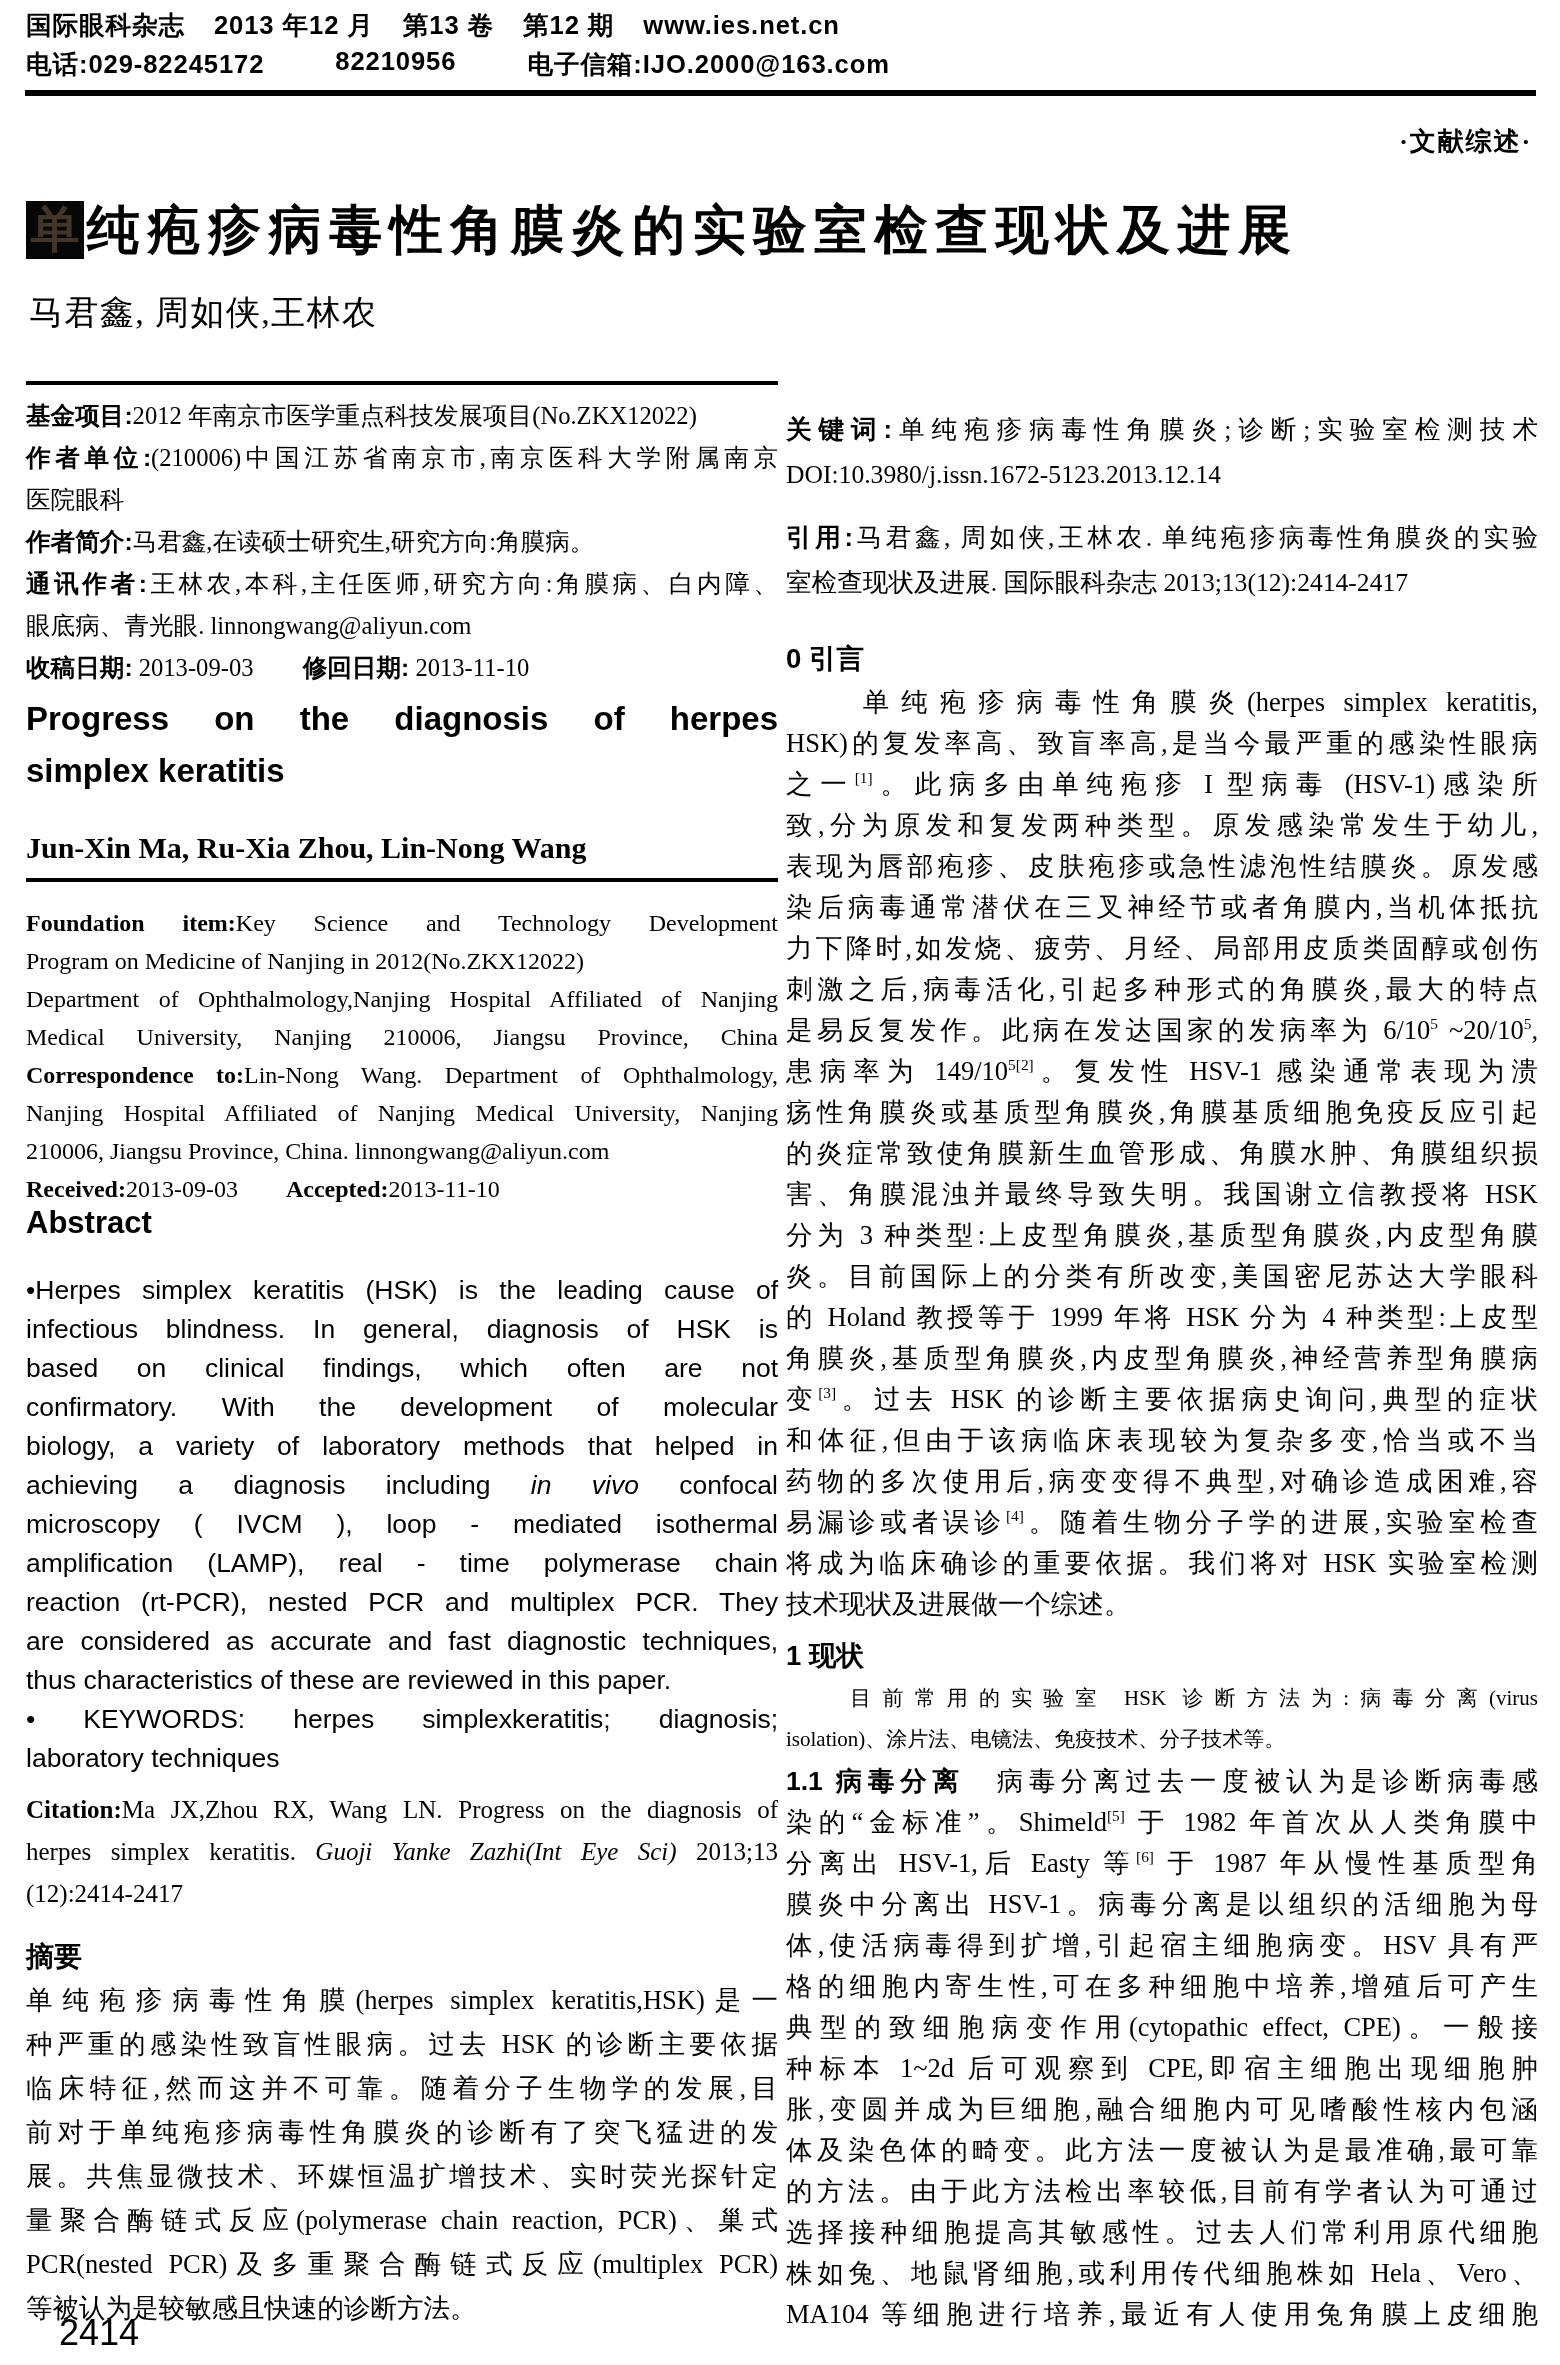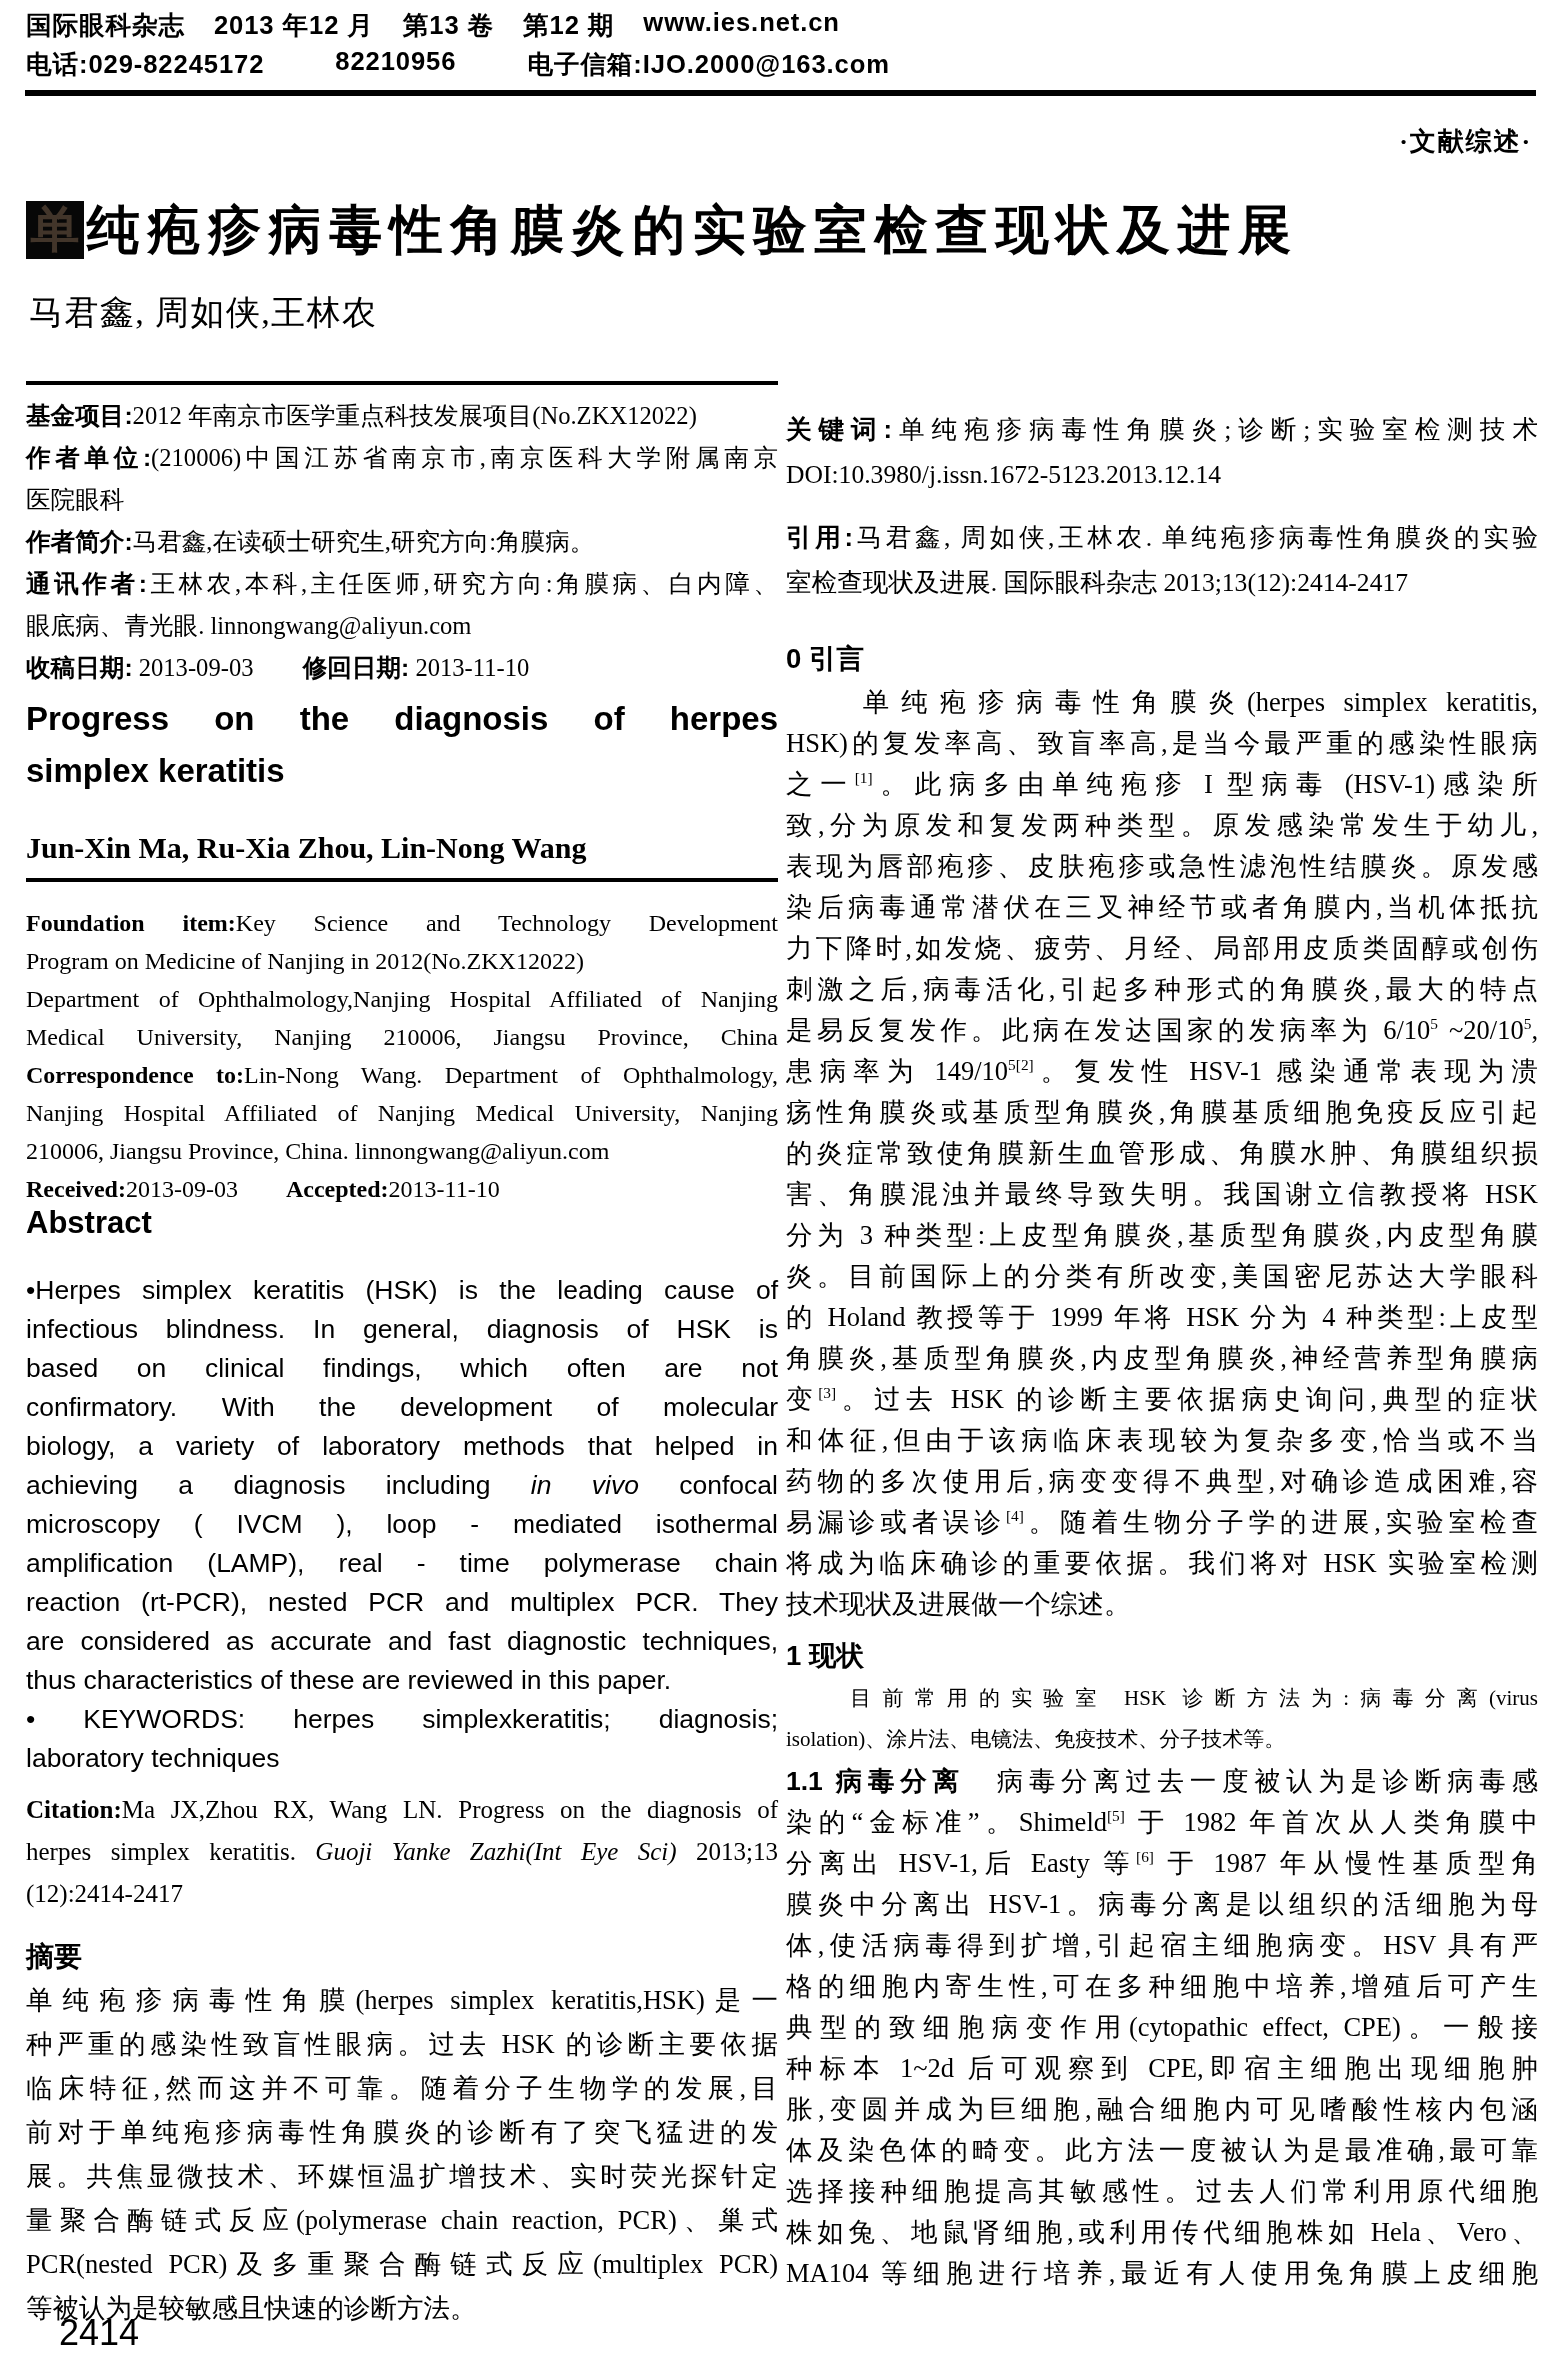--- a/index.html
+++ b/index.html
@@ -7,21 +7,21 @@
         font-family:"Liberation Serif","DejaVu Serif",serif;}
   .sans{font-family:"Liberation Sans","DejaVu Sans",sans-serif;}
   .b{font-weight:bold;}
   .i{font-style:italic;}
   .s{font-family:"Liberation Sans","DejaVu Sans",sans-serif;font-weight:bold;}
   sup{font-size:58%;line-height:0;}
   .tline{white-space:nowrap;}
   .jall .tline{text-align:justify;text-align-last:justify;}
   .jall .tline.end{text-align-last:left;}
   
-  .hline1{position:absolute;top:7.6px;left:26px;display:flex;gap:29px;font-size:25.6px;font-weight:bold;letter-spacing:0.9px;}
+  .hline1{position:absolute;top:7.6px;left:26px;display:flex;gap:29px;font-size:25.6px;font-weight:bold;letter-spacing:0.9px;align-items:center;}
   .hline2{position:absolute;top:47px;left:26px;display:flex;gap:71px;font-size:25.6px;font-weight:bold;letter-spacing:0.9px;}
   .toprule{position:absolute;top:90px;left:24.6px;width:1511px;height:6.2px;background:#000;}
   .review-label{position:absolute;top:124px;right:28px;font-size:26px;font-weight:bold;letter-spacing:1.9px;}
   
   .title-row{position:absolute;top:201px;left:26px;display:flex;align-items:center;}
   .dropcap{width:58px;height:58px;background:#070707;color:#42352a;display:flex;align-items:center;justify-content:center;
            font-size:49px;font-weight:bold;flex:0 0 auto;}
   .title-rest{font-size:53px;font-weight:bold;letter-spacing:7.6px;line-height:58px;margin-left:2.8px;}
   .authors-cn{position:absolute;top:290px;left:29px;font-size:34px;letter-spacing:1.4px;}
   
@@ -182,20 +182,21 @@
         <div class="tline"><span class="s">1.1 病毒分离</span><span>　病毒分离过去一度被认为是诊断病毒感</span></div>
         <div class="tline"><span>染的“金标准”。Shimeld</span><sup>[5]</sup><span> 于 1982 年首次从人类角膜中</span></div>
         <div class="tline"><span>分离出 HSV-1,后 Easty 等</span><sup>[6]</sup><span> 于 1987 年从慢性基质型角</span></div>
         <div class="tline"><span>膜炎中分离出 HSV-1。病毒分离是以组织的活细胞为母</span></div>
         <div class="tline"><span>体,使活病毒得到扩增,引起宿主细胞病变。HSV 具有严</span></div>
         <div class="tline"><span>格的细胞内寄生性,可在多种细胞中培养,增殖后可产生</span></div>
         <div class="tline"><span>典型的致细胞病变作用(cytopathic effect, CPE)。一般接</span></div>
         <div class="tline"><span>种标本 1~2d 后可观察到 CPE,即宿主细胞出现细胞肿</span></div>
         <div class="tline"><span>胀,变圆并成为巨细胞,融合细胞内可见嗜酸性核内包涵</span></div>
         <div class="tline"><span>体及染色体的畸变。此方法一度被认为是最准确,最可靠</span></div>
+        <div class="tline"><span>的方法。由于此方法检出率较低,目前有学者认为可通过</span></div>
         <div class="tline"><span>选择接种细胞提高其敏感性。过去人们常利用原代细胞</span></div>
         <div class="tline"><span>株如兔、地鼠肾细胞,或利用传代细胞株如 Hela、Vero、</span></div>
         <div class="tline"><span>MA104 等细胞进行培养,最近有人使用兔角膜上皮细胞</span></div>
       </div>
   </div>
 
 </div>
 
 
 </body></html>

